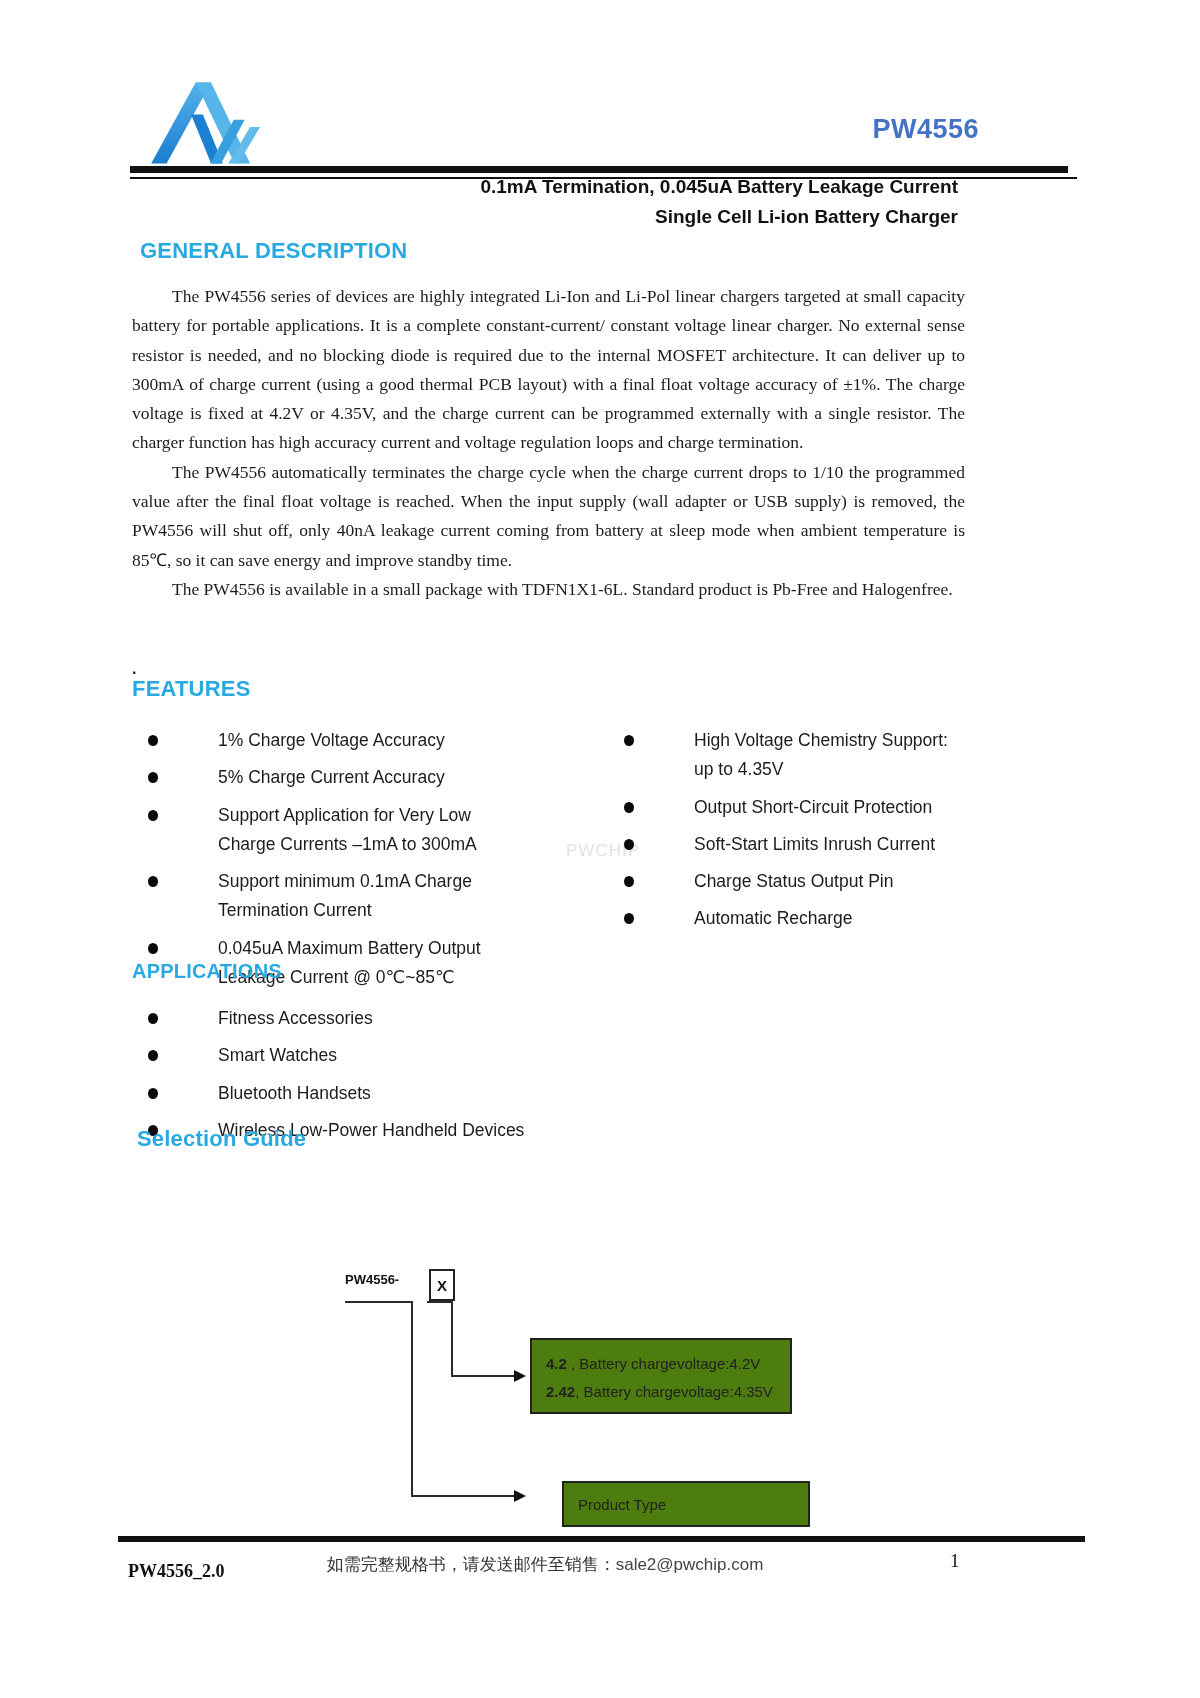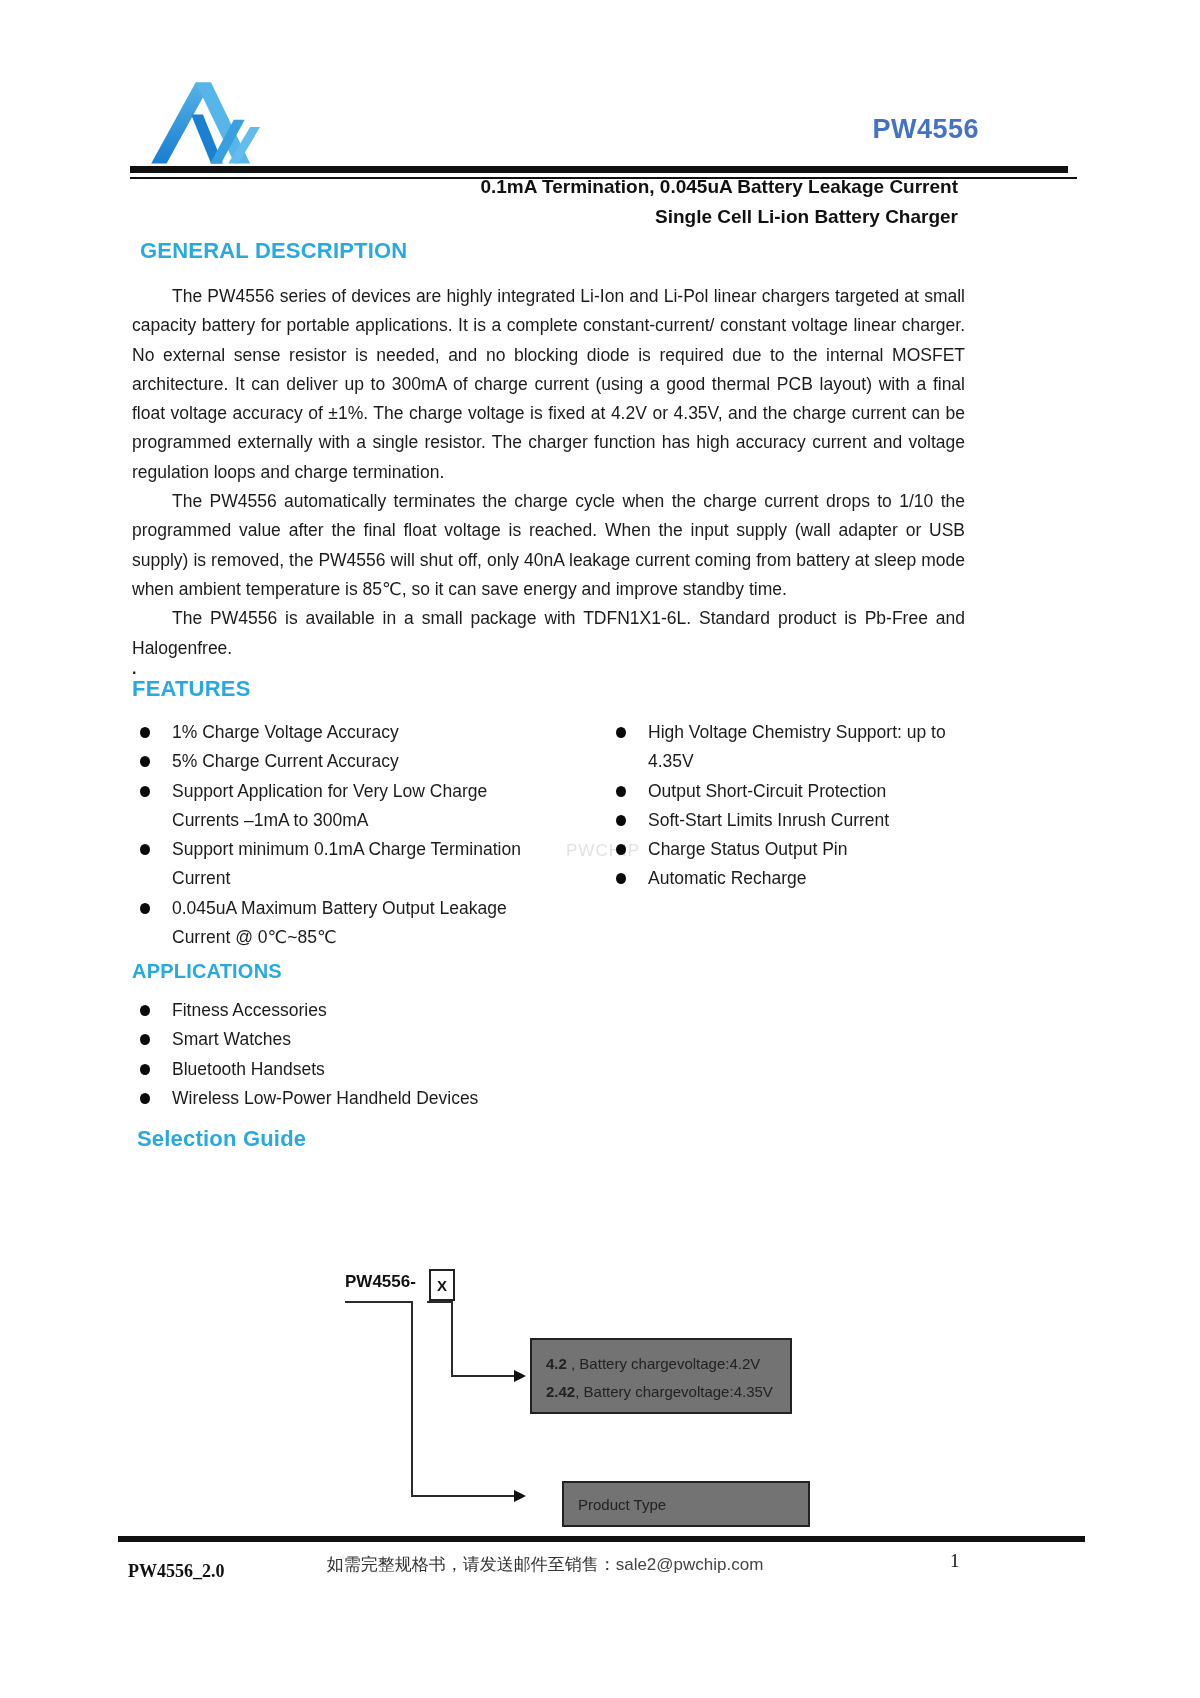--- a/index.html
+++ b/index.html
@@ -9,40 +9,40 @@
   }
   
   .logo{position:absolute;left:143px;top:76px;width:118px;height:94px;}
   .product-code{position:absolute;right:265px;top:114px;font-size:27px;font-weight:bold;color:#4472c4;letter-spacing:0.5px;}
   .rule-thick{position:absolute;left:130px;top:166px;width:938px;height:7px;background:#111;}
   .rule-thin{position:absolute;left:130px;top:177px;width:947px;height:2px;background:#111;}
   .doc-titles{position:absolute;left:132px;top:172px;width:826px;text-align:right;font-weight:bold;font-size:19px;line-height:30px;color:#111;}
   
   .h-cyan{position:absolute;left:132px;font-size:22px;font-weight:bold;color:#29a9e2;letter-spacing:0.2px;}
   
-  .paras{position:absolute;left:132px;top:282px;width:833px;font-size:17.5px;line-height:29.3px;text-align:justify;}
+  .paras{position:absolute;left:132px;top:282px;width:833px;font-size:17.5px;line-height:29.3px;text-align:justify;font-family:Liberation Serif, serif;}
   .paras p{margin:0;text-indent:40px;}
   .stray-dot{position:absolute;left:132px;top:660px;font-size:16px;font-weight:bold;}
   
   .blist{list-style:none;margin:0;padding:0;}
-  .blist li{display:flex;align-items:flex-start;margin:0;}
+  .blist li{display:flex;align-items:flex-start;margin:8px;gap:38px;}
   .bullet{flex:0 0 auto;width:10px;height:11px;border-radius:50%;background:#0a0a0a;margin:9px 22px 0 0;}
   .btext{font-size:17.5px;line-height:29.3px;}
   .feat-col-left{position:absolute;left:140px;top:718px;width:382px;}
   .feat-col-right{position:absolute;left:616px;top:718px;width:340px;}
   .app-list{position:absolute;left:140px;top:996px;width:500px;}
   
   .watermark{position:absolute;left:566px;top:841px;font-size:17px;color:#e2e2e2;letter-spacing:1px;}
   
-  .part-label{position:absolute;left:345px;top:1272px;font-size:17px;font-weight:bold;color:#111;}
+  .part-label{position:absolute;left:345px;top:1272px;font-size:13px;font-weight:bold;color:#111;}
   .x-box{position:absolute;left:429px;top:1269px;width:22px;height:28px;border:2px solid #222;
          display:flex;align-items:center;justify-content:center;font-size:15px;font-weight:600;color:#111;}
   .dline{position:absolute;background:#2b2b2b;}
   .arrow-right{position:absolute;width:0;height:0;border-top:6px solid transparent;border-bottom:6px solid transparent;border-left:12px solid #111;}
-  .guide-box{position:absolute;border:2px solid #222;background:#737373;}
+  .guide-box{position:absolute;border:2px solid #222;background:#4d7c0f;}
   .vbox{left:530px;top:1338px;width:262px;height:76px;padding:10px 0 0 14px;box-sizing:border-box;}
   .vbox .row{font-size:15px;line-height:28px;color:#222;}
   .vbox .b{font-weight:bold;}
   .pbox{left:530px;top:1481px;width:248px;height:46px;display:flex;align-items:center;padding-left:14px;box-sizing:border-box;font-size:15px;color:#222;margin-left:32px;}
   
   .footer-rule{position:absolute;left:118px;top:1536px;width:967px;height:6px;background:#111;}
   .footer-docid{position:absolute;left:128px;top:1553px;font-family:"Liberation Serif","DejaVu Serif",serif;font-weight:bold;font-size:18px;color:#111;margin-top:8px;}
   .footer-center{position:absolute;left:132px;top:1553px;width:826px;text-align:center;font-size:17px;color:#333;}
   .footer-center .email{color:#444;}
   .footer-page{position:absolute;left:950px;top:1550px;font-family:"Liberation Serif","DejaVu Serif",serif;font-size:19px;color:#111;}

